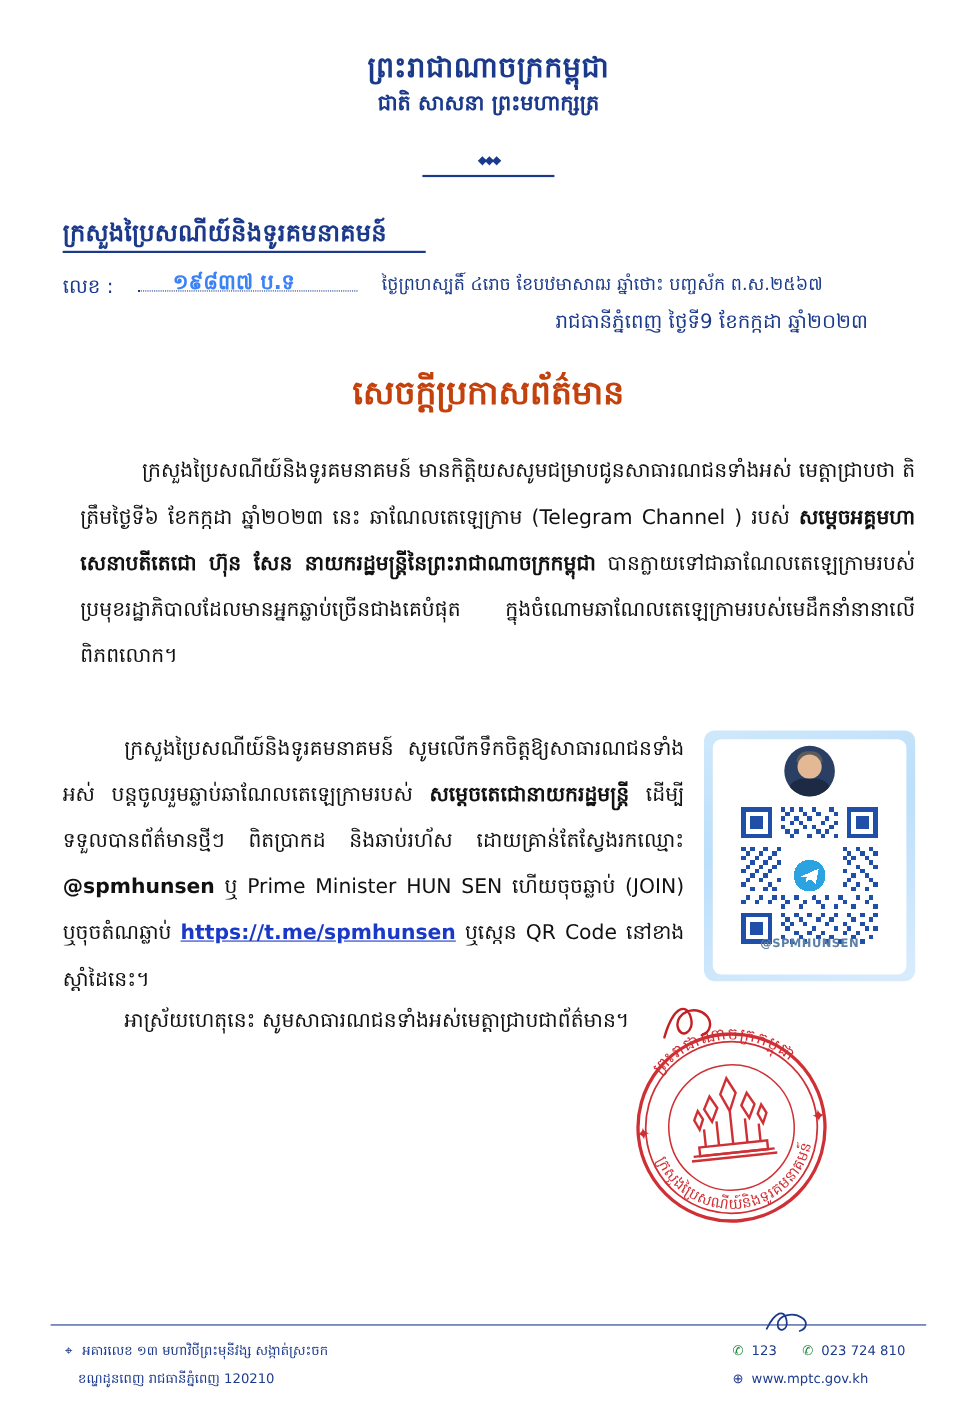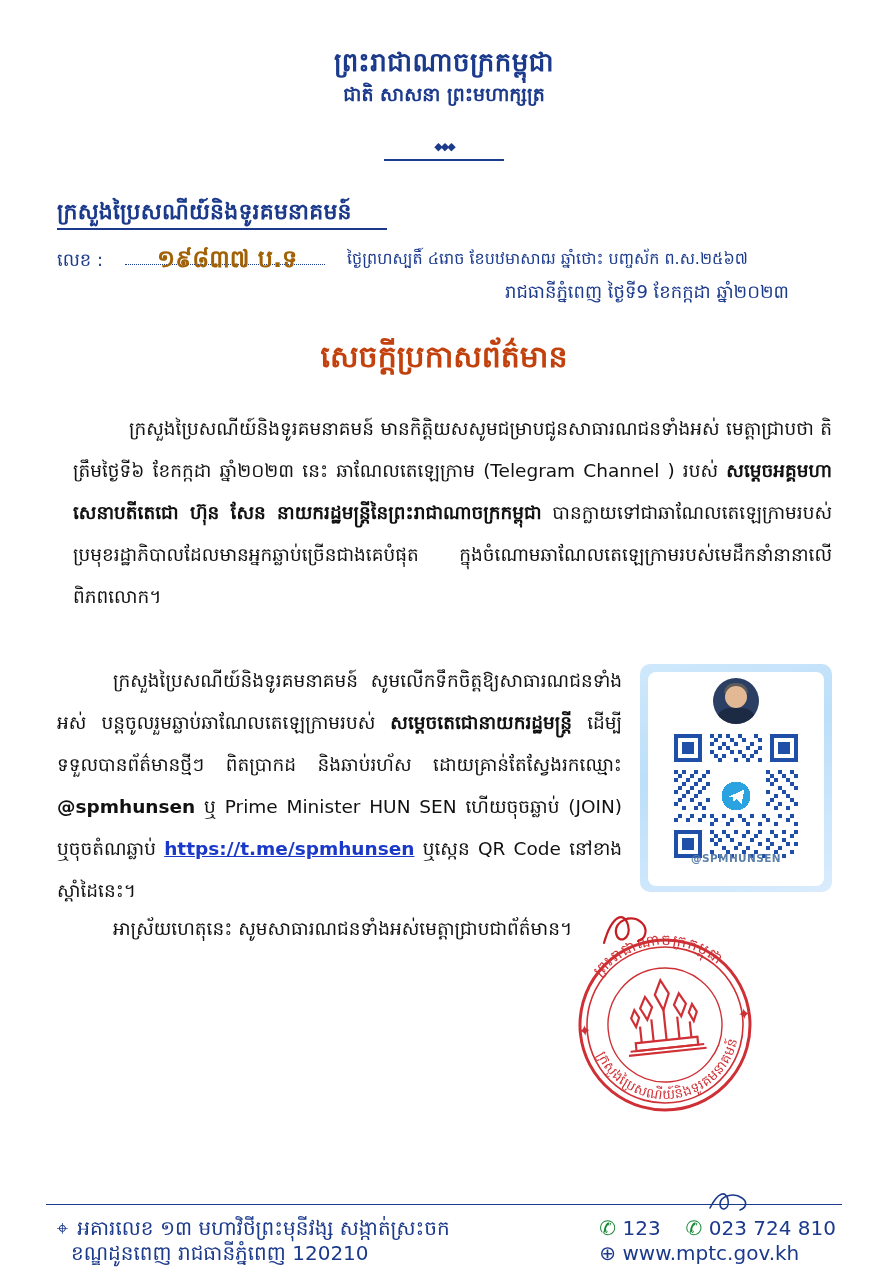--- a/index.html
+++ b/index.html
@@ -121,23 +121,23 @@
     position: absolute;
     left: 68px;
     top: 22px;
     width: 200px;
     border-bottom: 1.5px dotted #1b3a8c;
   }
   .num-value {
     position: absolute;
     left: 100px;
     top: 2px;
-    font-size: 24px;
+    font-size: 19px;
     font-weight: bold;
-    color: #a16207;
+    color: #3b82f6;
   }
   .date-line1 {
     position: absolute;
     left: 290px;
     top: 6px;
     font-size: 16px;
     color: #1b3a8c;
     white-space: nowrap;
   }
   .date-line2 {
@@ -310,24 +310,24 @@
     position: absolute;
     left: 46px;
     right: 46px;
     top: 1204px;
     height: 1.4px;
     background: #1b3a8c;
   }
   .footer {
     position: absolute;
     left: 46px;
-    right: 46px;
+    right: 59px;
     top: 1216px;
     height: 60px;
-    font-size: 20px;
+    font-size: 12px;
     color: #1b3a8c;
   }
   .footer-left {
     position: absolute;
     left: 8px;
     top: 0;
     line-height: 25px;
   }
   .footer-right {
     position: absolute;

